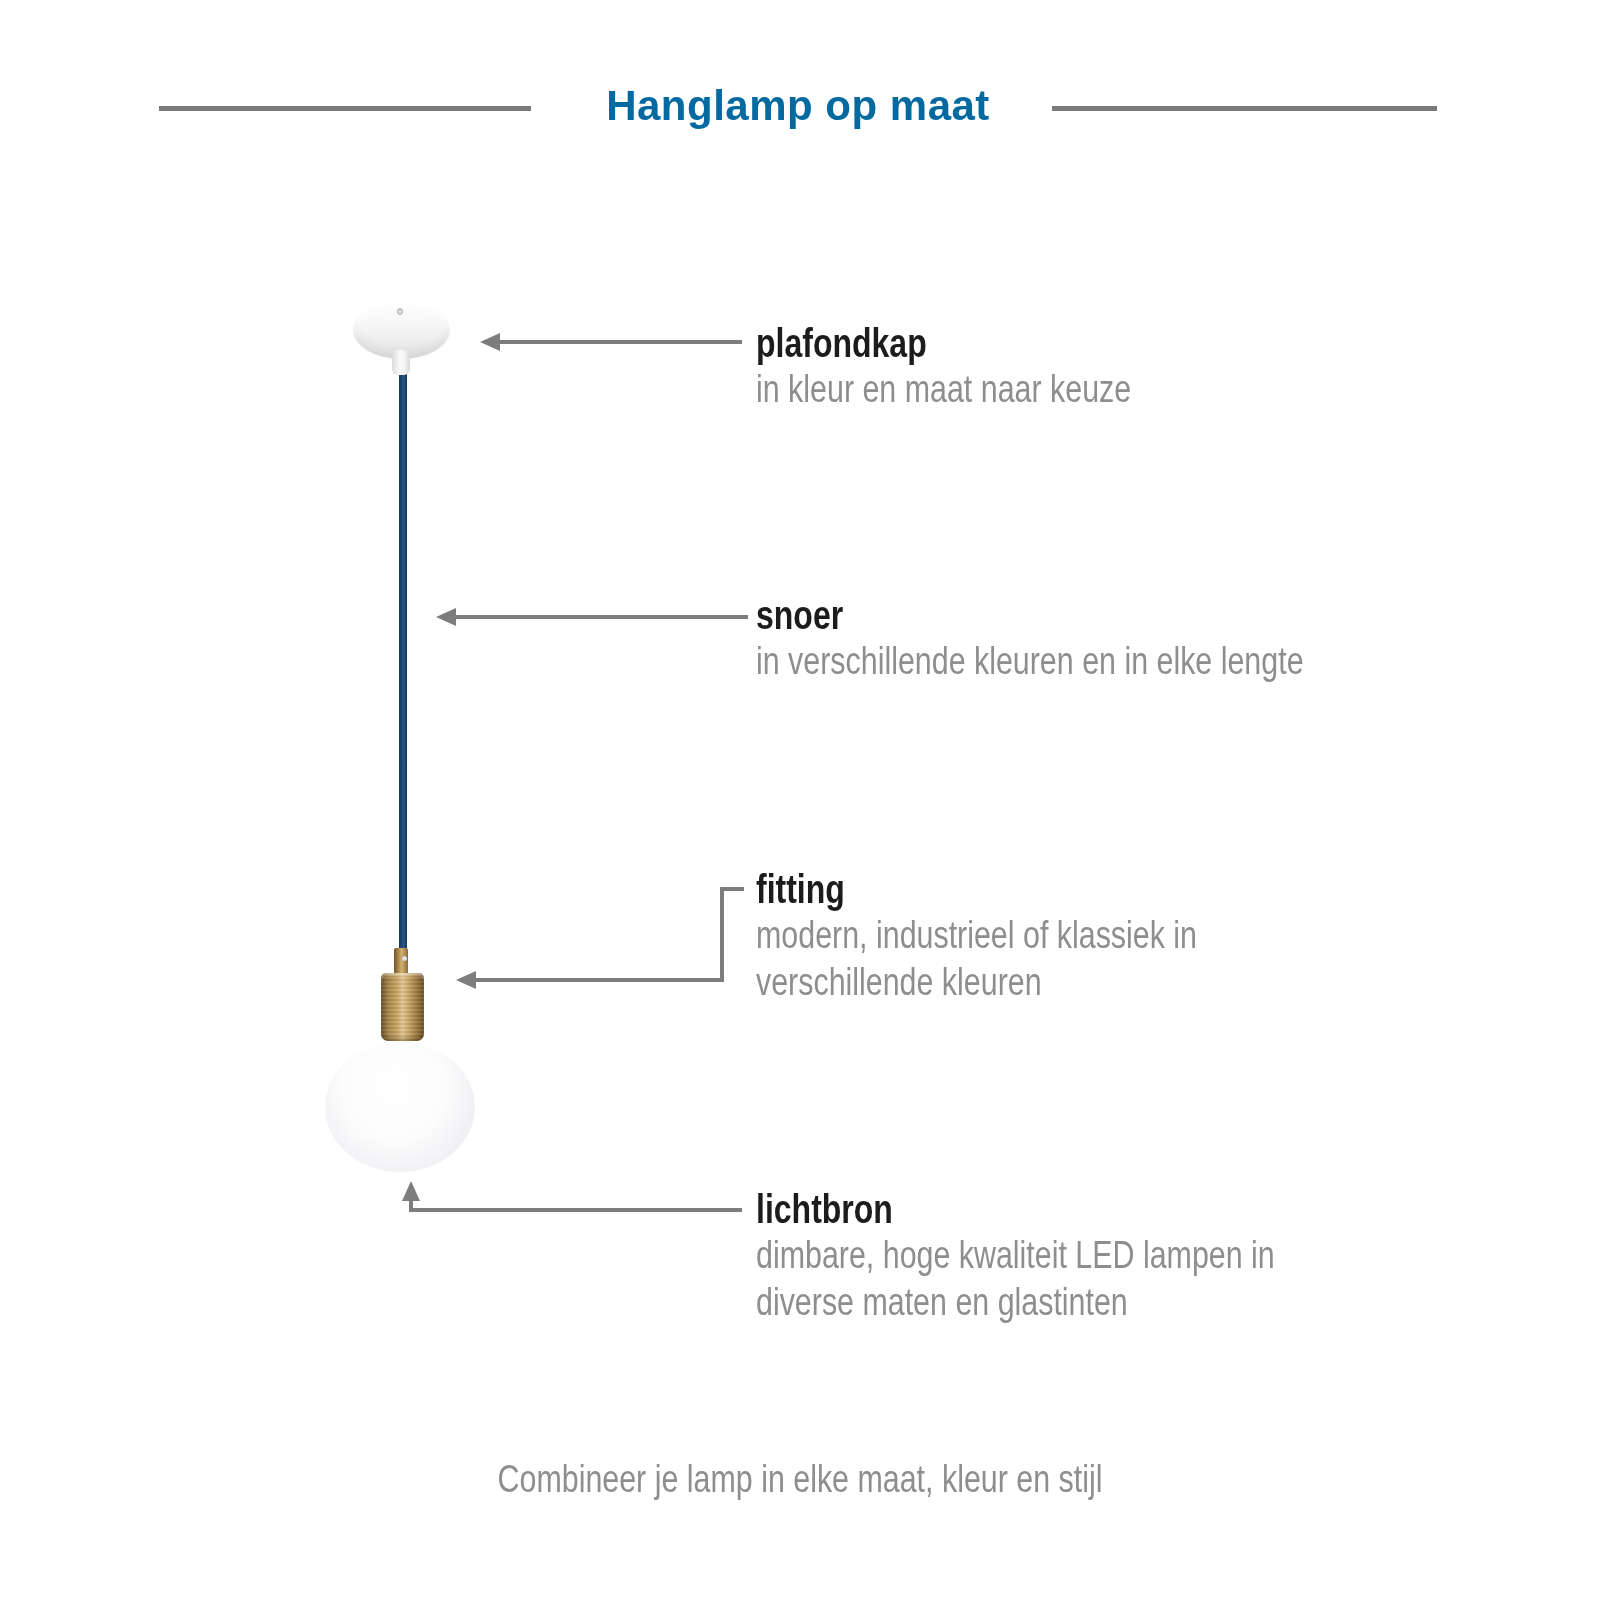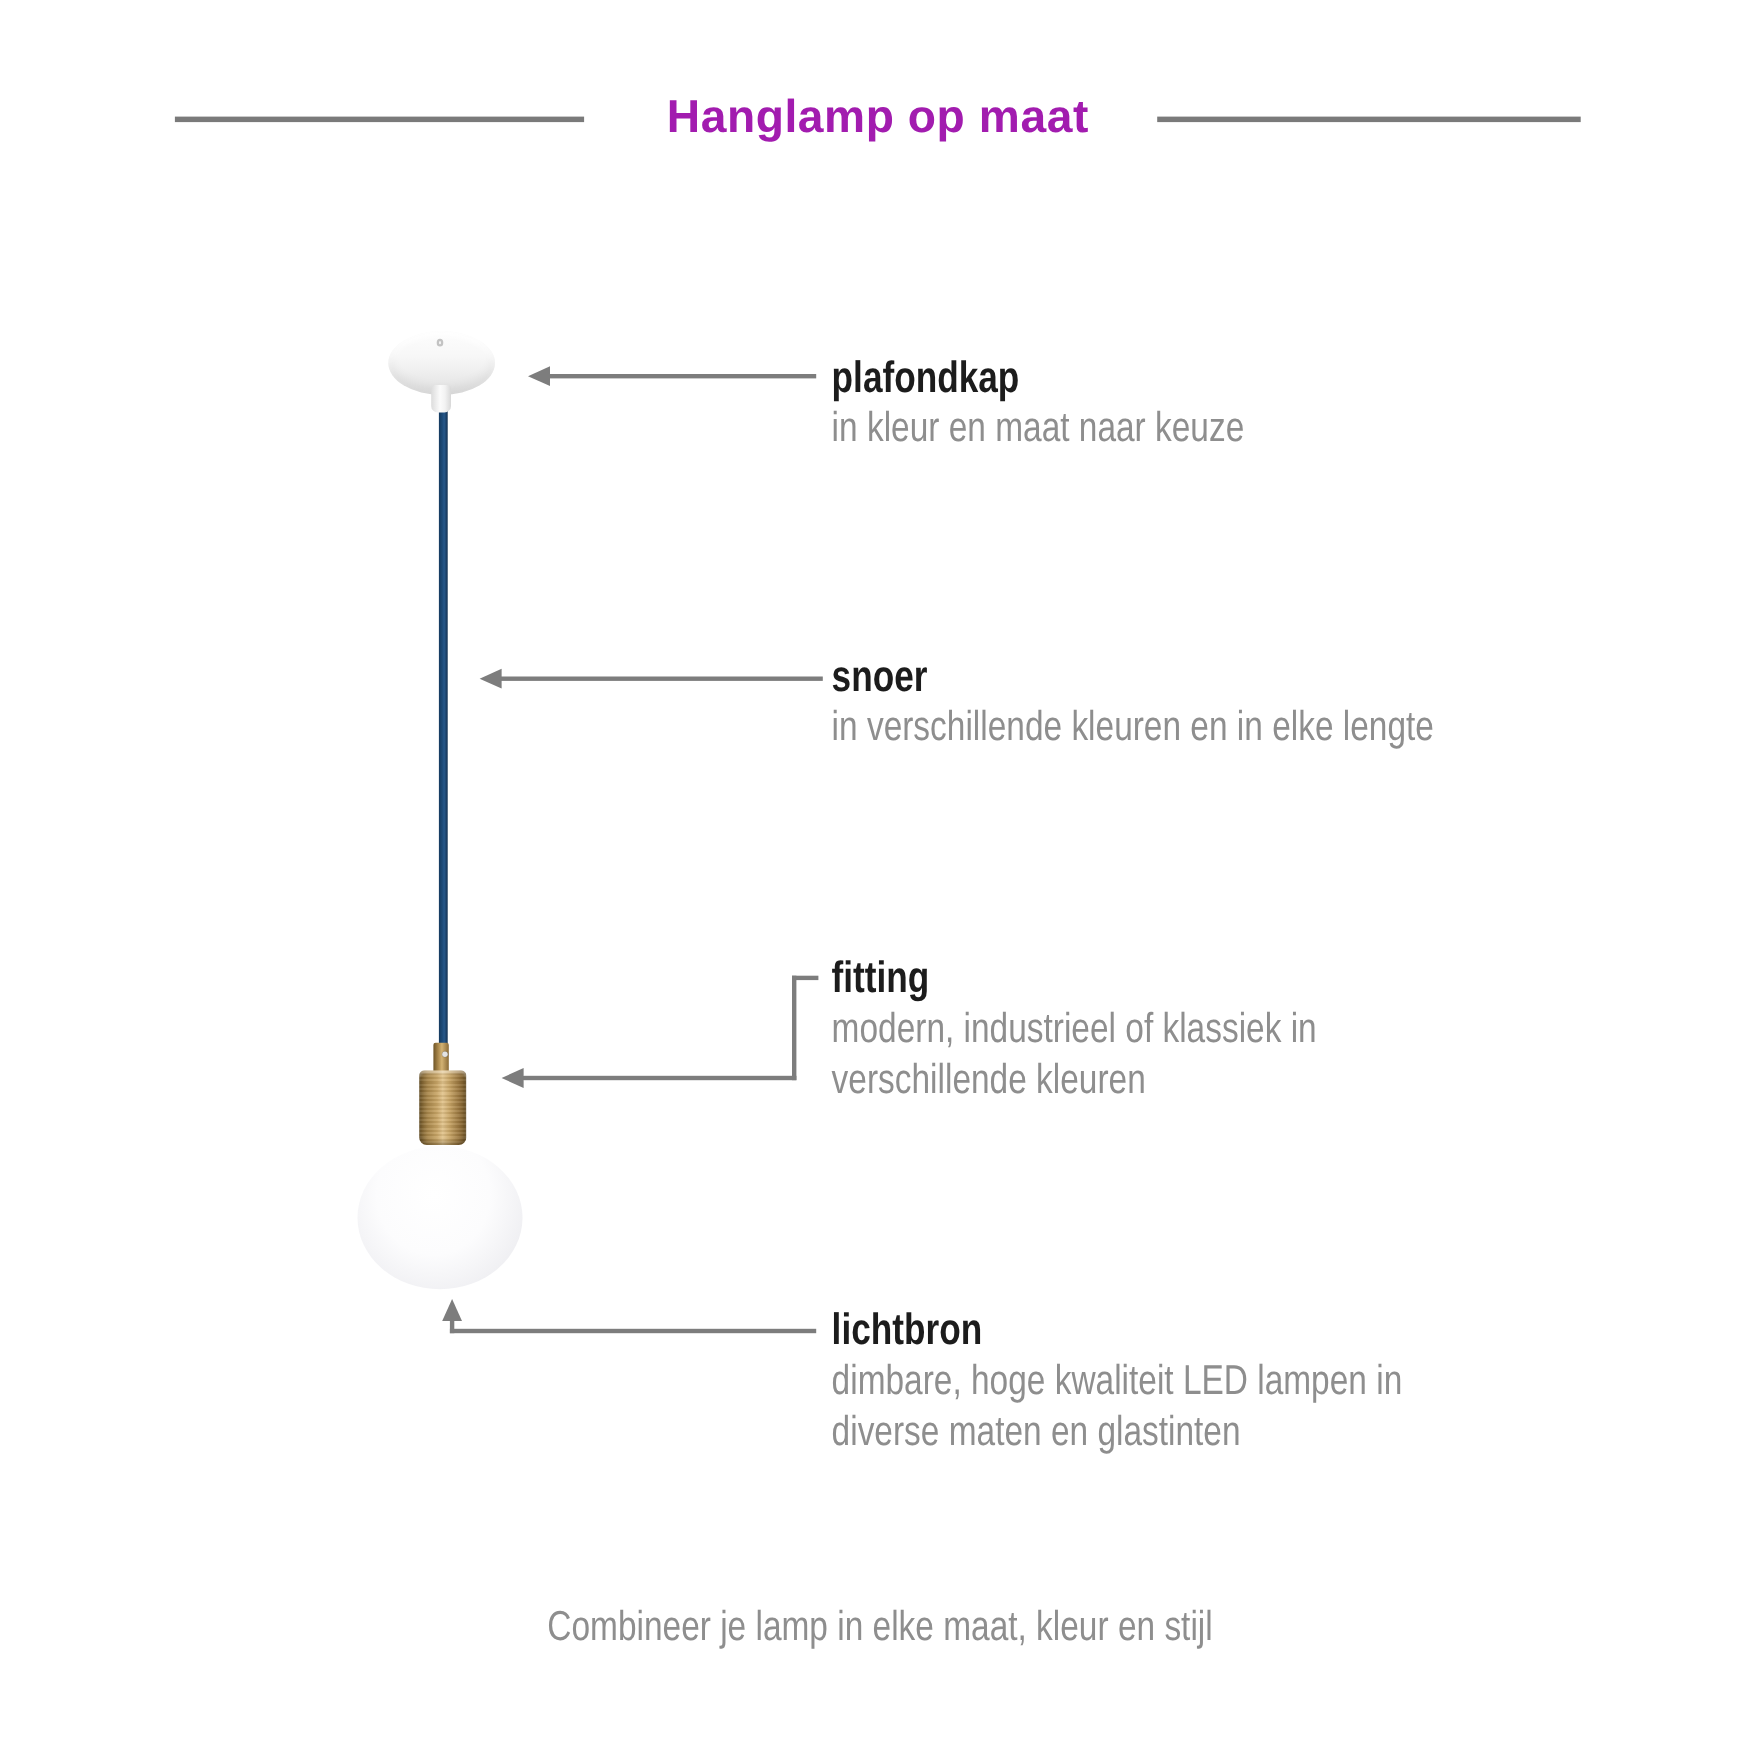--- a/index.html
+++ b/index.html
@@ -4,21 +4,21 @@
 <style>
   html,body{margin:0;padding:0;background:#ffffff;}
   .canvas{
     position:relative;width:1600px;height:1600px;background:#ffffff;overflow:hidden;
     font-family:"Liberation Sans","DejaVu Sans",sans-serif;
   }
 
   
   .title{
     position:absolute;left:0;top:82px;width:1596px;text-align:center;
-    font-size:42px;font-weight:bold;color:#a21caf;letter-spacing:.5px;
+    font-size:42px;font-weight:bold;color:#0369a1;letter-spacing:.5px;
   }
   .title-rule{position:absolute;height:5px;background:#7a7a7a;top:106px;}
   .title-rule.left{left:159px;width:372px;}
   .title-rule.right{left:1052px;width:385px;}
 
   
   .ceiling-cap{
     position:absolute;left:353px;top:301px;width:97px;height:58px;border-radius:50%;
     background:linear-gradient(180deg,#fdfdfd 0%,#f7f7f7 40%,#ededed 68%,#e1e1e1 100%);
     box-shadow:inset 0 -6px 10px rgba(0,0,0,.06), inset 0 4px 6px rgba(255,255,255,.9);

